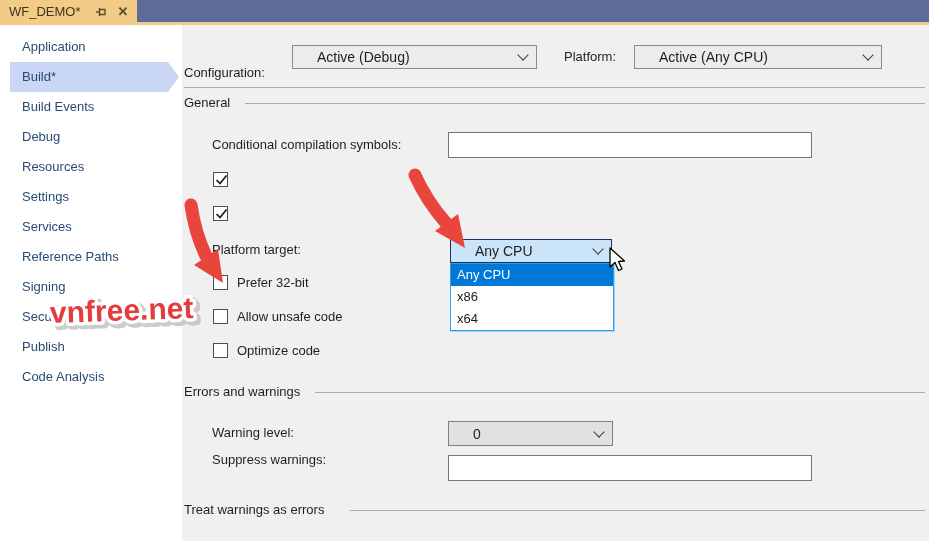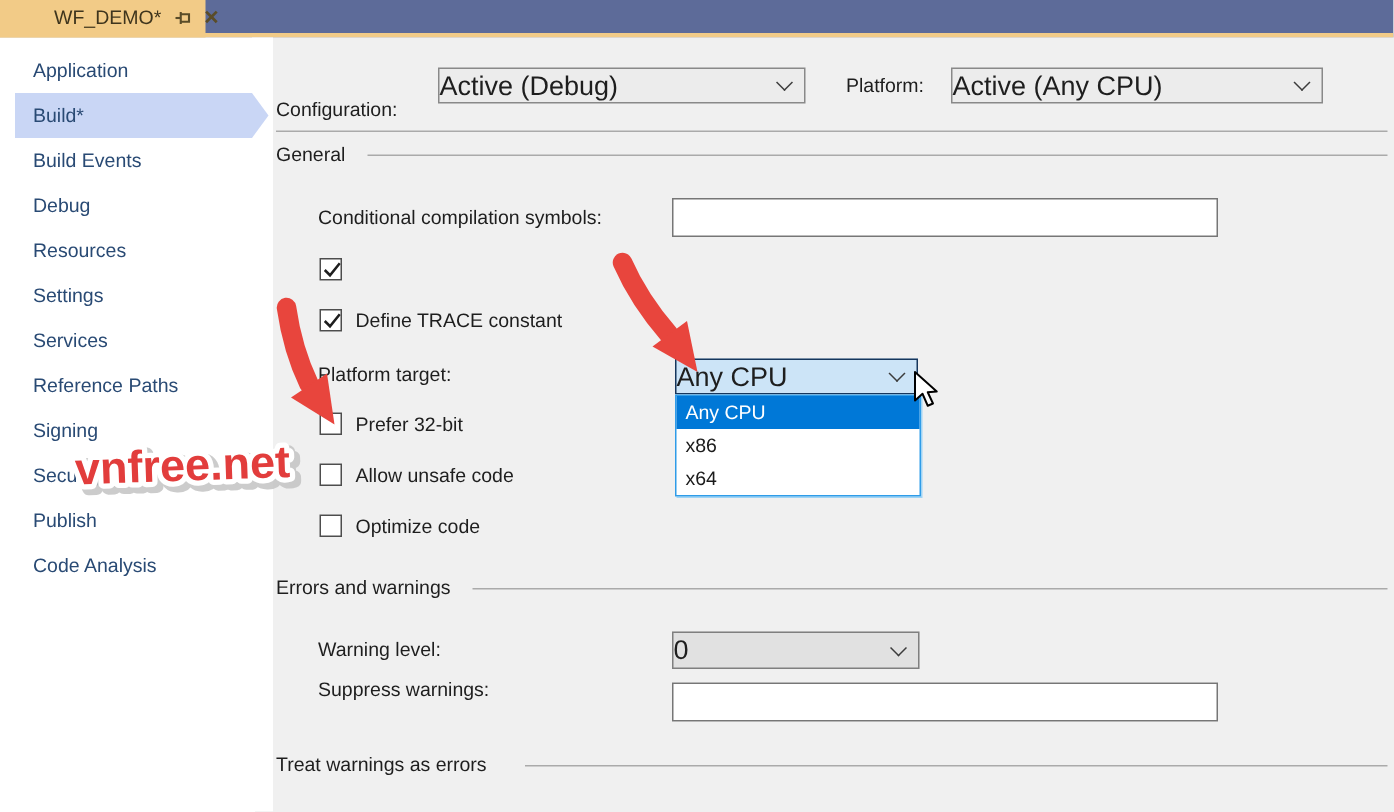--- a/index.html
+++ b/index.html
@@ -10,21 +10,21 @@
     font-family:"Liberation Sans", sans-serif;
     -webkit-font-smoothing:antialiased;
   }
   
   .titlebar { position:absolute; left:0; top:0; width:929px; height:25px; background:#5d6b99; }
   .gold-strip { position:absolute; left:0; bottom:0; width:100%; height:3px; background:#f2cb87; }
   .doc-tab {
     position:absolute; left:0; top:0; width:137px; height:25px; background:#f2cb87;
     display:flex; align-items:center; padding:0 7px 2px 9px; gap:8px; z-index:2;
   }
-  .doc-tab .tab-title { font-size:13px; color:#3f351d; flex:1; white-space:nowrap;margin-left:27px; }
+  .doc-tab .tab-title { font-size:13px; color:#3f351d; flex:1; white-space:nowrap; }
   .tab-icon { display:flex; align-items:center; justify-content:center; width:14px; height:14px; color:#5a4c28; }
   .close-x { font-size:13px; font-weight:bold; color:#5a4c28; line-height:14px; }
 
   
   .sidebar {
     position:absolute; left:0; top:25px; width:182px; height:516px;
     background:#ffffff; padding-top:7px; z-index:1;
   }
   .sidebar-item {
     position:relative; height:30px; line-height:30px;
@@ -43,21 +43,21 @@
     position:absolute; left:168px; top:25px; width:761px; height:516px;
     background:#f0f0f0; color:#1e1e1e; font-size:13px;
   }
   .abs { position:absolute; }
   .lbl { line-height:16px; white-space:nowrap; }
   .hline { position:absolute; height:1px; background:#aaaaaa; }
 
   .combo {
     position:absolute; border:1px solid #898989; background:#ececec;
     display:flex; align-items:center; justify-content:space-between;
-    padding:0 9px 0 0; font-size:18px; color:#1e1e1e; cursor:default;
+    padding:0 9px 0 24px; font-size:14px; color:#1e1e1e; cursor:default;
   }
   .combo.gray { background:#e1e1e1; border-color:#7f7f7f; }
   .combo.focused { background:#cce4f7; border-color:#16365c; }
   .chev { width:8px; height:8px; border-right:1.7px solid #3c3c3c; border-bottom:1.7px solid #3c3c3c;
           transform:rotate(45deg); margin-top:-4px; flex:none; }
 
   .tbox {
     position:absolute; border:1px solid #767676; background:#ffffff;
     font-size:13px; padding:0 6px; font-family:"Liberation Sans", sans-serif; color:#1e1e1e; outline:none;
   }
@@ -136,21 +136,20 @@
     <svg width="17" height="17" viewBox="0 0 17 17">
         <polyline points="3.5,9 7,12.5 13.5,4.5" fill="none" stroke="#1e1e1e" stroke-width="1.7"></polyline>
       </svg>
   </div>
 
   <div class="cb" style="left:45px; top:181px;">
     <svg width="17" height="17" viewBox="0 0 17 17">
         <polyline points="3.5,9 7,12.5 13.5,4.5" fill="none" stroke="#1e1e1e" stroke-width="1.7"></polyline>
       </svg>
   </div>
-  <span class="abs cb-lbl" style="left:69px; top:180px;">Define TRACE constant</span>
 
   <span class="abs lbl" style="left:44px; top:217px;">Platform target:</span>
   <div class="combo focused" style="left:282px; top:214px; width:162px; height:24px;">
     <span>Any CPU</span>
     <span class="chev"></span>
   </div>
 
   <div class="ddl">
     <div class="ddl-item hi">Any CPU</div>
     <div class="ddl-item">x86</div>

